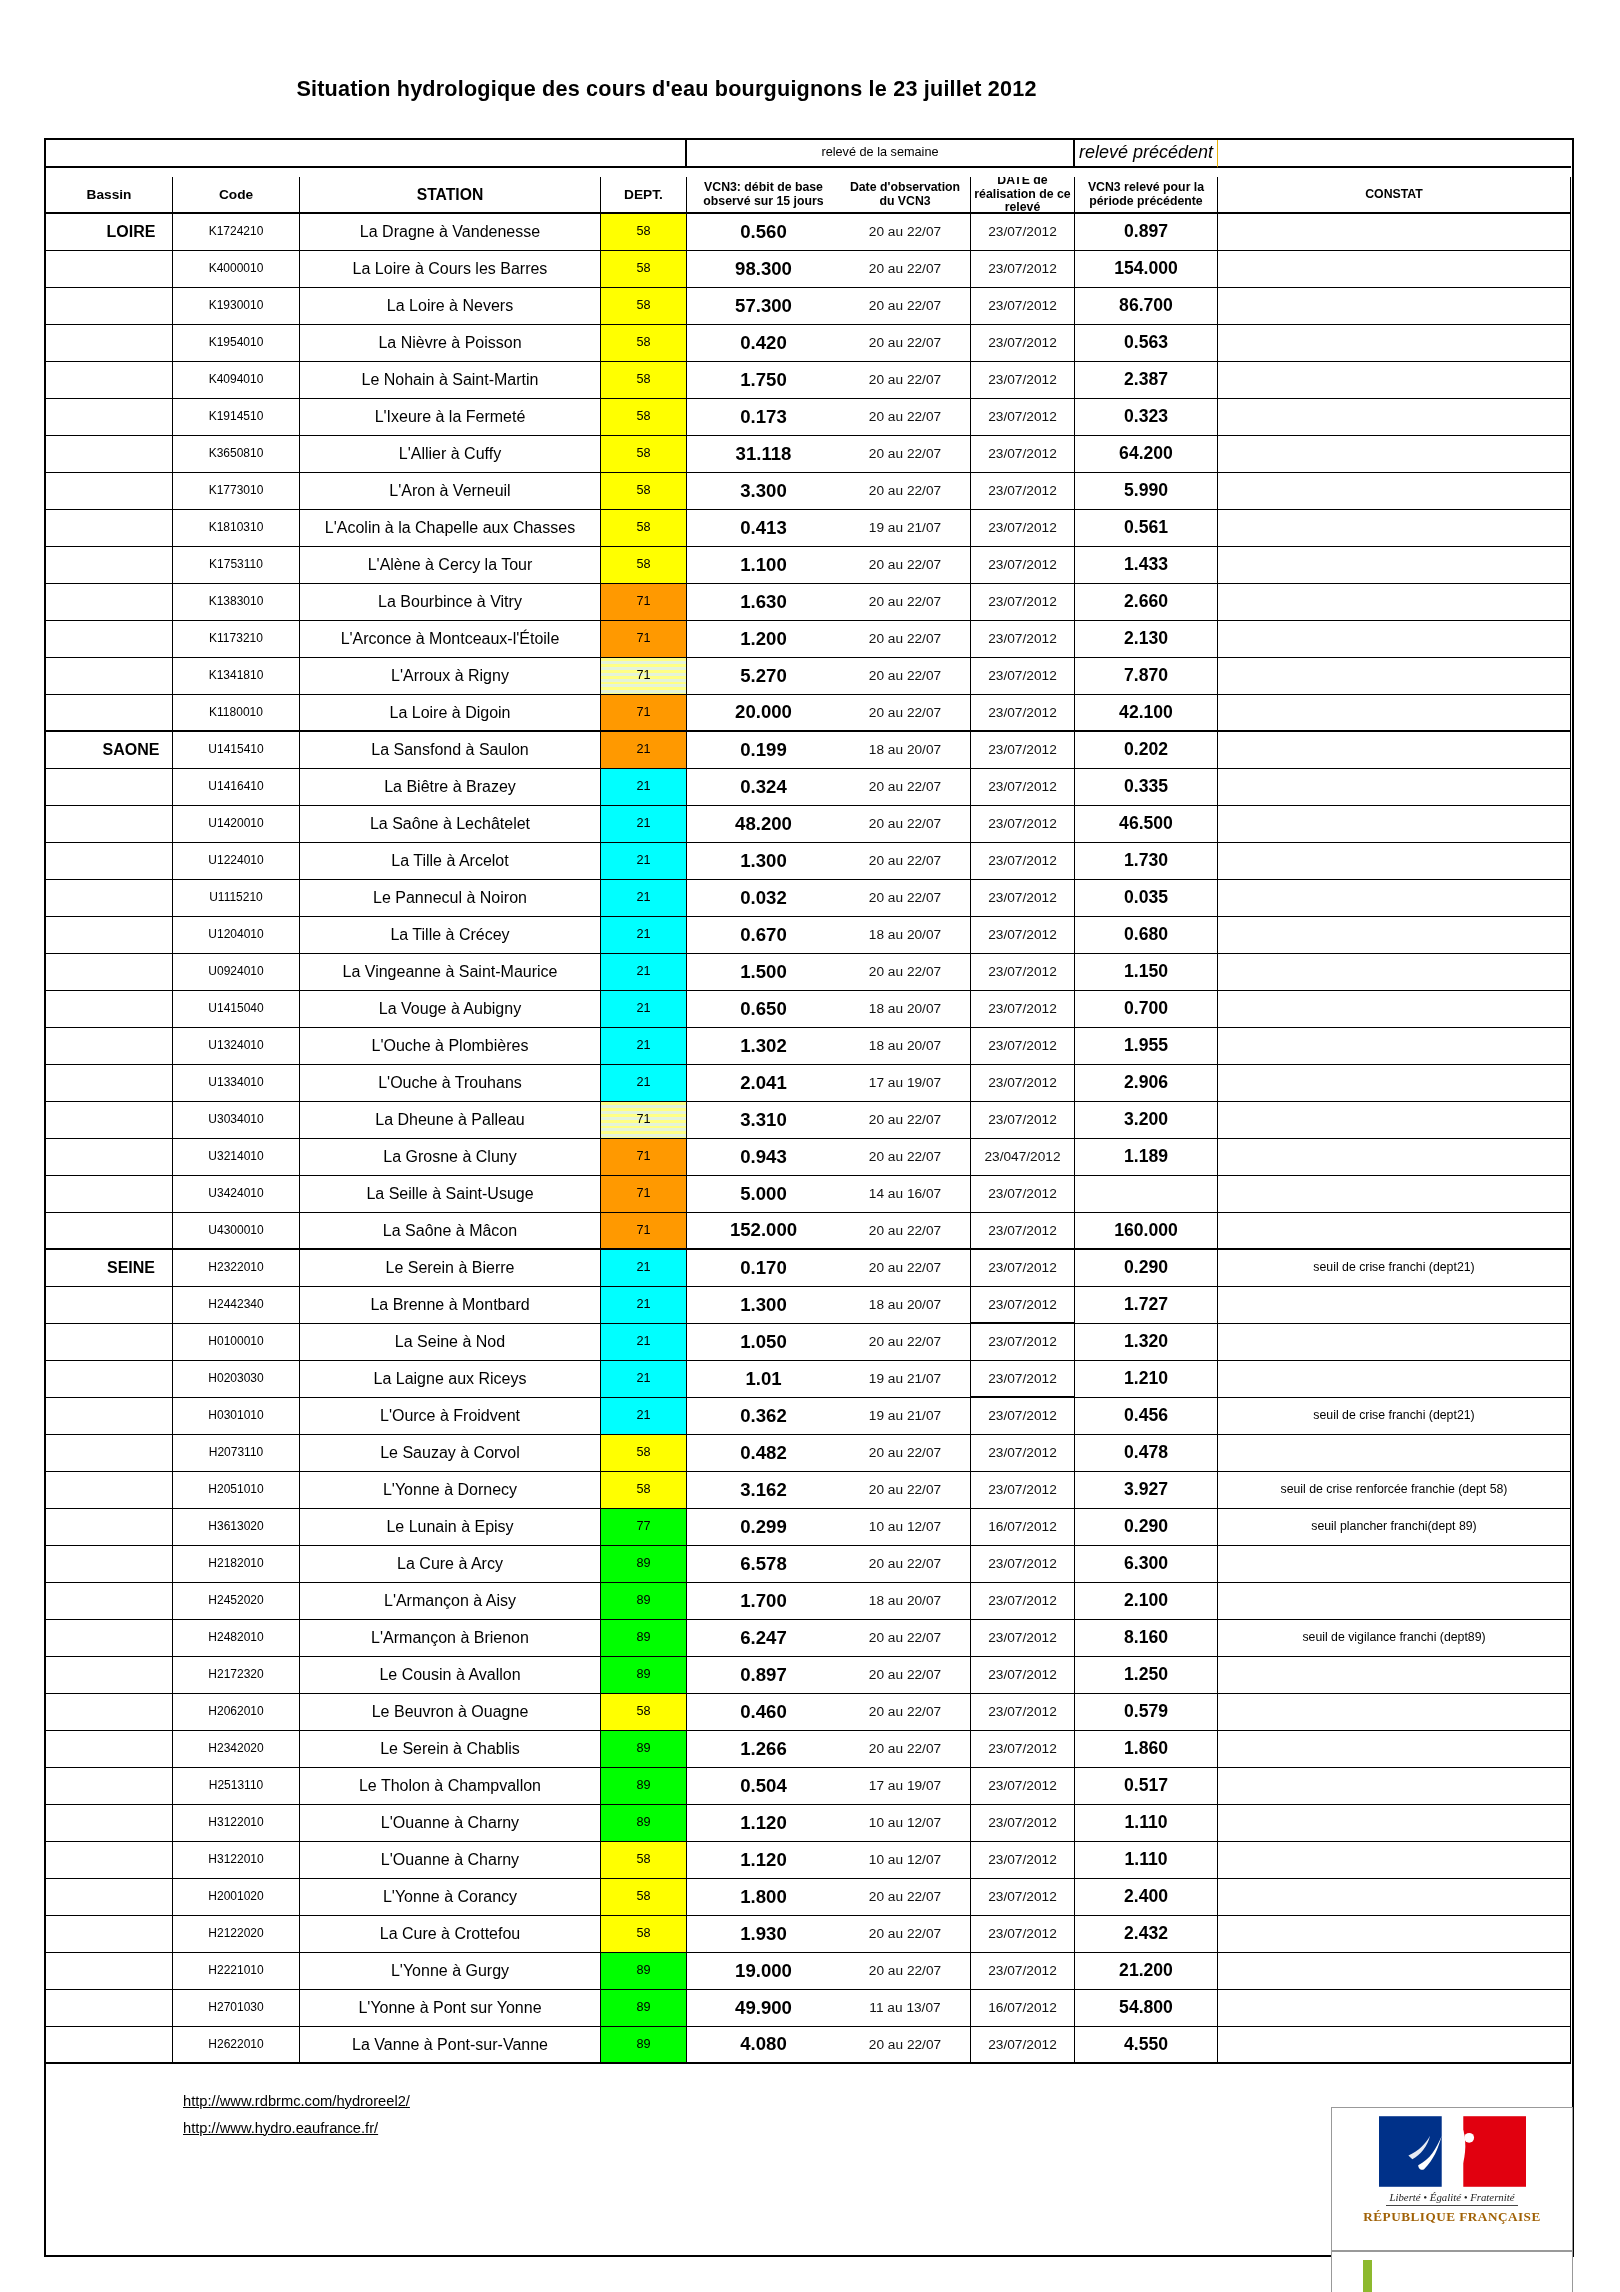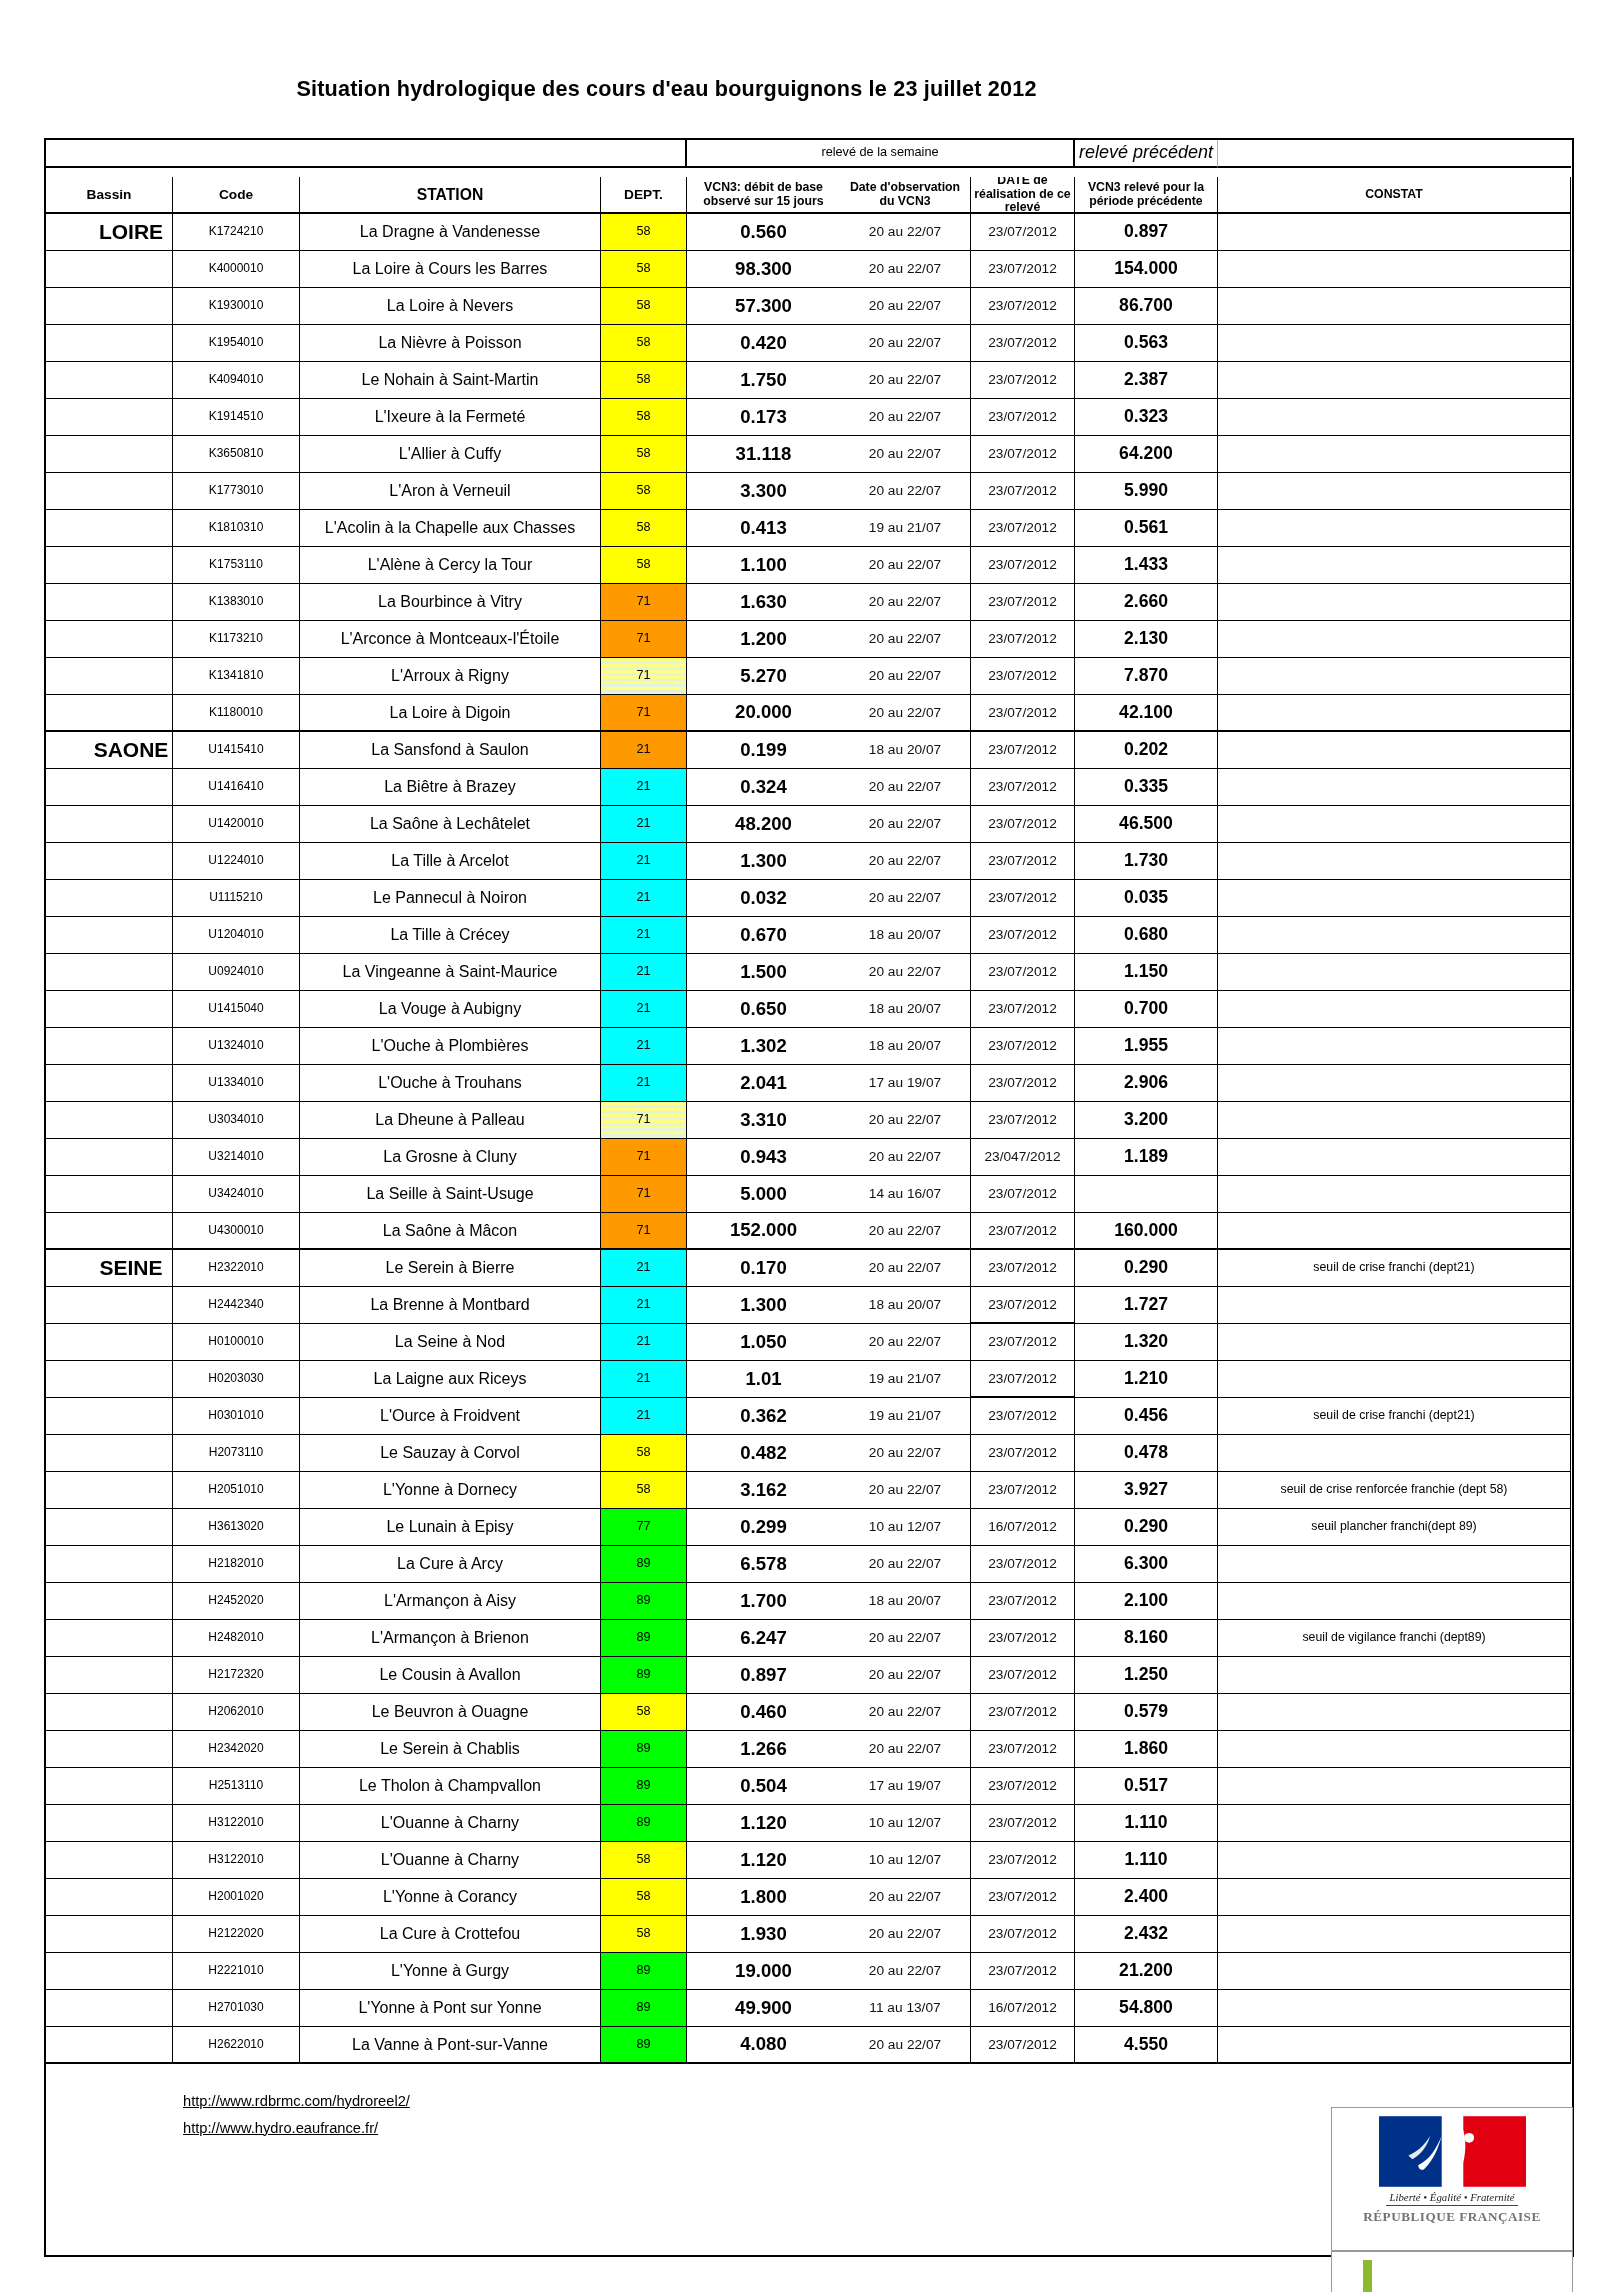--- a/index.html
+++ b/index.html
@@ -31,21 +31,21 @@
   .gh-week{grid-column:5 / span 3; border-right:2px solid #000; border-bottom:2px solid #000; font-size:12.7px;}
   .gh-prev{grid-column:8 / span 1; border-right:1px solid #eab308; border-bottom:2px solid #000; font-size:18px;font-style:italic;}
   .gh-empty-right{grid-column:9; border-right:none; border-bottom:2px solid #000;}
   .ghrow{height:25.5px;}
   
   .hc{font-weight:bold; border-bottom:2.9px solid #000; padding:2px;}
   .hc-sm{font-size:12.3px;}
   .hc-md{font-size:13.7px;}
   .hc-station{font-size:15.7px;}
   
-  .cell-bassin{font-weight:bold; font-size:21px;padding-left:44px;}
+  .cell-bassin{font-weight:bold; font-size:16px;padding-left:44px;}
   .cell-code{font-size:12px;}
   .cell-station{font-size:16px;}
   .cell-dept{font-size:12.7px;}
   .cell-vcn3{font-weight:bold; font-size:18.6px;}
   .cell-date{font-size:13.7px; color:#111;}
   .cell-prev{font-weight:bold; font-size:17.6px;}
   .cell-constat{font-size:12.3px; padding:0 5.9px;}
   .dept-yellow{background:#FFFF00;}
   .dept-orange{background:#FF9900;}
   .dept-cyan{background:#00FFFF;}
@@ -59,21 +59,21 @@
   }
   .links{position:absolute; left:137px; top:23.5px; font-size:14.7px; line-height:1.85;}
   .links a{color:#000000; text-decoration:underline; display:block;}
   
   .logos{position:absolute; left:1331px; top:2070px; width:242px;}
   .logo-box{background:#fff; border:1px solid #999; box-sizing:border-box;}
   .rf{height:144px; text-align:center; padding-top:7.8px;}
   .rf-flag{width:147px; height:71px; margin:0 auto; display:block;}
   .motto{font-family:"Liberation Serif", serif; font-style:italic; font-size:10.8px; color:#222;
          border-bottom:1px solid #444; display:inline-block; padding:1px 3.9px 2px 3.9px; margin-top:2px;}
-  .repf{font-family:"Liberation Serif", serif; font-size:13.2px; font-weight:bold; letter-spacing:0.5px; color:#737373; margin-top:2.9px;}
+  .repf{font-family:"Liberation Serif", serif; font-size:13.2px; font-weight:bold; letter-spacing:0.5px; color:#a16207; margin-top:2.9px;}
   .dreal{height:147px; margin-top:0px; position:relative; overflow:hidden;}
   .dreal-art{position:absolute; left:5.9px; top:7.8px; width:59px; height:137px;}
   .dreal-bar-green{position:absolute; left:25.5px; top:0; width:8.8px; height:137px; background:#8db92e;}
   .dreal-bar-orange{position:absolute; left:2px; top:61px; width:8.8px; height:59px; background:#f0a22d; transform:rotate(18deg);}
   .dreal-bar-purple{position:absolute; left:43px; top:73px; width:7.8px; height:39px; background:#5b4a9b; transform:rotate(-12deg);}
   .dreal-text{position:absolute; left:75px; top:37px; font-size:13.2px; font-weight:bold; color:#4a4a43; line-height:1.35;}
 </style>
 </head>
 <body>
 

